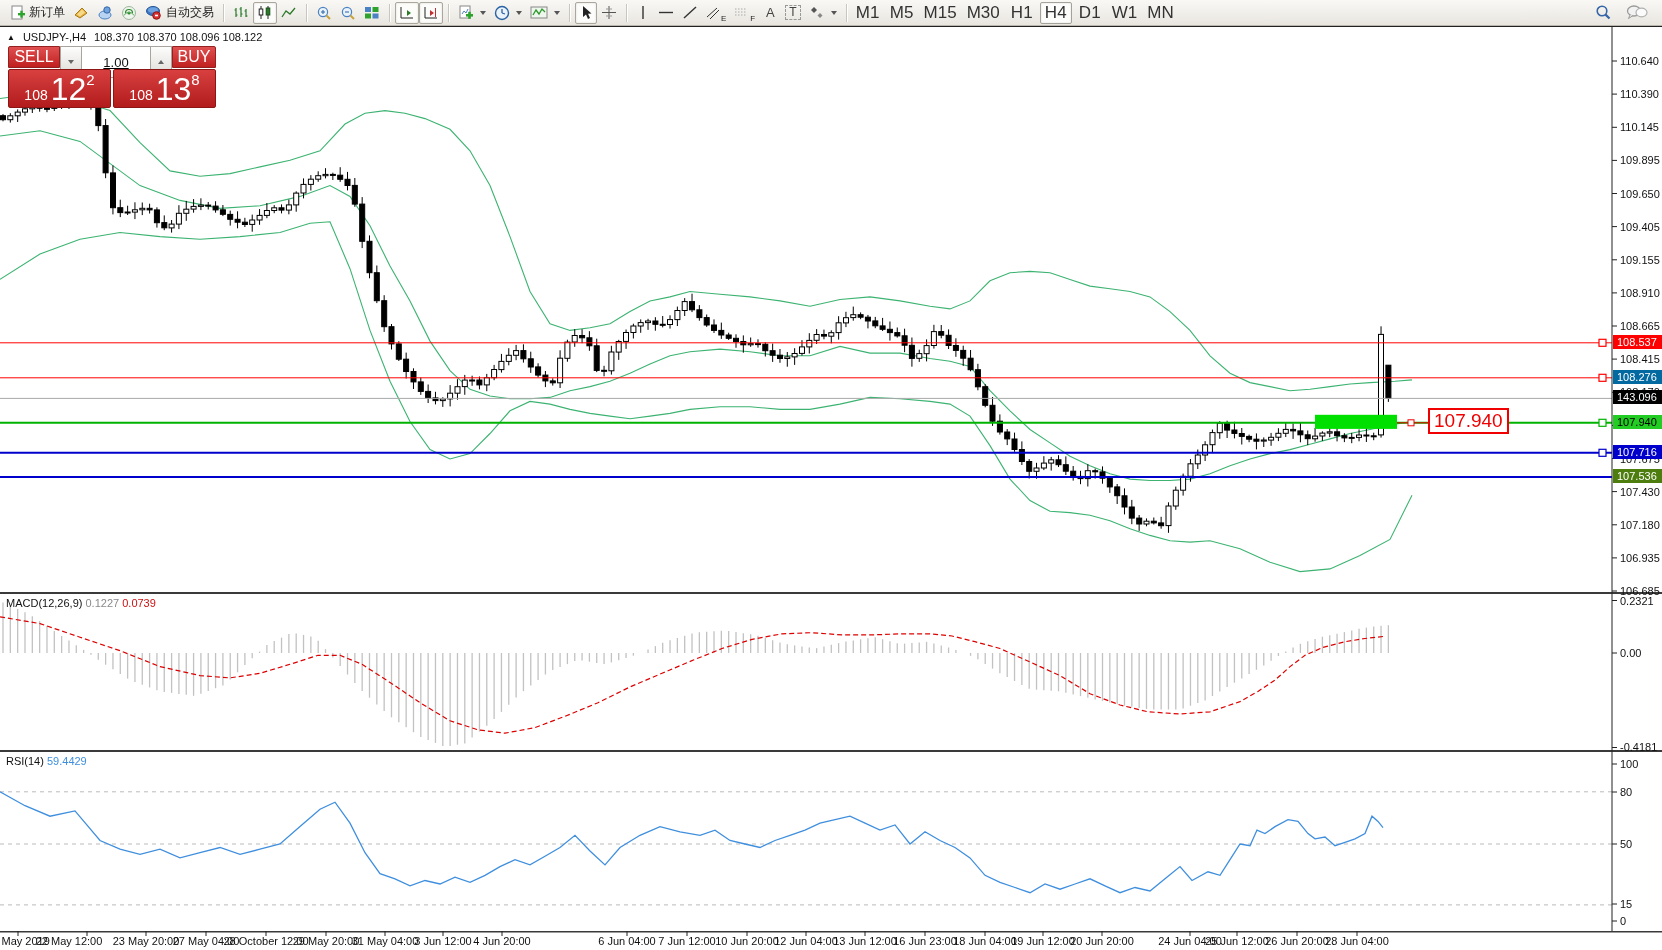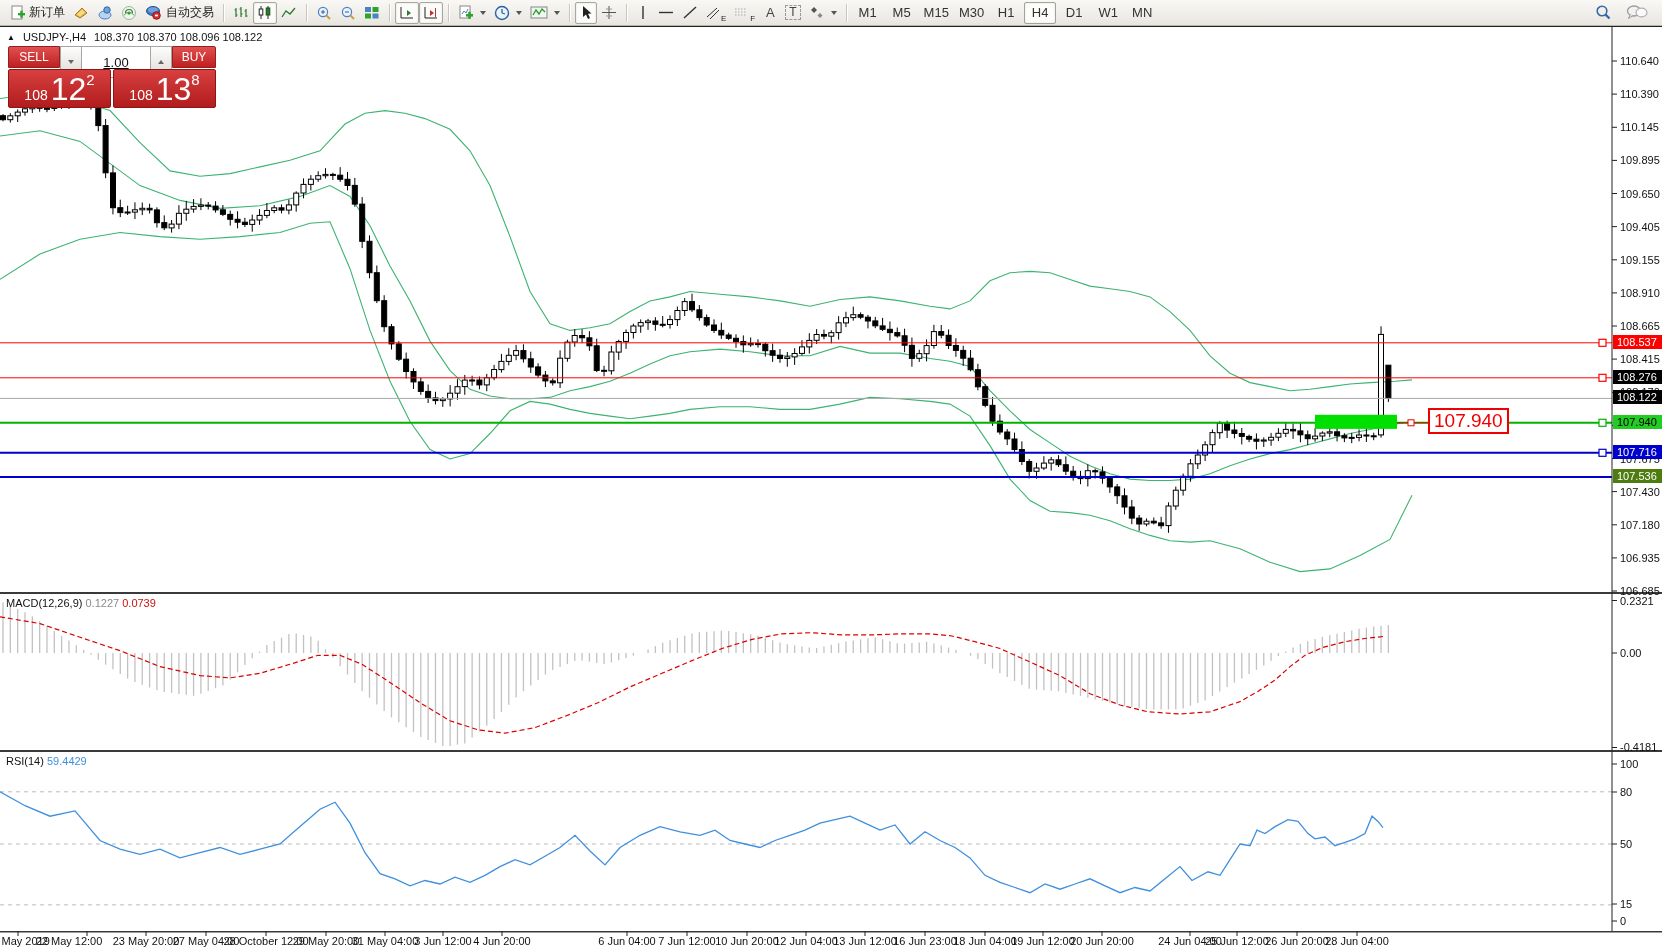--- a/index.html
+++ b/index.html
@@ -8,39 +8,39 @@
   #toolbar{position:absolute;left:0;top:0;width:1662px;height:26px;
            background:linear-gradient(#f9f8f5,#e9e6e0);border-bottom:1px solid #b9b6ae;
            display:flex;align-items:center;padding-left:6px;box-sizing:border-box;font-size:12px;color:#222;}
   .tbtn{height:22px;min-width:22px;display:flex;align-items:center;justify-content:center;
         gap:4px;padding:0 3px;border:1px solid transparent;border-radius:2px;box-sizing:border-box;}
   .tbtn.pressed{background:#fcfcfb;border:1px solid #aaa79e;box-shadow:inset 0 0 2px #d7d4cc;}
   .tsep{width:1px;height:18px;background:#c9c6be;margin:0 5px;box-shadow:1px 0 0 #fff;}
   .caret{width:0;height:0;border-left:3.5px solid transparent;border-right:3.5px solid transparent;
          border-top:4px solid #555;margin-left:2px;}
   .tf{height:20px;min-width:24px;display:flex;align-items:center;justify-content:center;
-      font-size:13px;color:#333;border:1px solid transparent;border-radius:2px;padding:0 3px;}
+      font-size:17px;color:#333;border:1px solid transparent;border-radius:2px;padding:0 3px;}
   .tf.active{background:#fdfdfc;border:1px solid #a5a29a;box-shadow:inset 0 0 2px #ddd;}
   #tb-right{margin-left:auto;display:flex;align-items:center;gap:14px;margin-right:14px;}
   
   #chart-window{position:absolute;left:0;top:26px;width:1662px;height:924px;background:#fff;
                 border-top:1px solid #222;}
   #plot-svg{position:absolute;left:0;top:0;z-index:1;}
   .pane-label{position:absolute;z-index:3;font-size:11px;color:#111;white-space:nowrap;}
   #chart-title{position:absolute;left:7px;top:4px;z-index:4;font-size:11px;color:#111;display:flex;gap:8px;align-items:center;}
   #collapse-arrow{font-size:8px;line-height:11px;}
   .axis-tick-label{position:absolute;left:1620px;width:44px;z-index:2;font-size:11px;color:#111;white-space:nowrap;}
   .axis-price-label{position:absolute;left:1613px;z-index:3;font-size:11px;padding:1px 3px 1px 4px;
                     min-width:42px;white-space:nowrap;}
   .time-label{position:absolute;z-index:3;top:908px;font-size:11px;color:#111;white-space:nowrap;transform:translateX(-50%);}
   
   #trade-panel{position:absolute;left:8px;top:19px;width:208px;z-index:5;}
   #tp-row1{display:flex;height:22px;}
   .tp-btn{background:linear-gradient(#e05050,#c02020);border:1px solid #952020;color:#fff;
-          font-size:12px;display:flex;align-items:center;justify-content:center;box-sizing:border-box;text-align:center;}
+          font-size:16px;display:flex;align-items:center;justify-content:center;box-sizing:border-box;text-align:center;}
   #tp-sell-btn{width:52px;border-radius:2px 0 0 0;}
   #tp-buy-btn{width:46px;flex:1;border-radius:0 2px 0 0;}
   #tp-spin{display:flex;height:32px;box-sizing:border-box;text-decoration:underline;}
   .spin-btn{width:22px;background:linear-gradient(#fdfdfd,#dcdad5);border:1px solid #a8a5a0;
             display:flex;align-items:center;justify-content:center;box-sizing:border-box;}
   .spin-up{width:0;height:0;border-left:3.5px solid transparent;border-right:3.5px solid transparent;border-bottom:4px solid #666;}
   .spin-dn{width:0;height:0;border-left:3.5px solid transparent;border-right:3.5px solid transparent;border-top:4px solid #666;}
   #tp-volume{width:64px;border:1px solid #a8a5a0;border-left:none;border-right:none;text-align:center;
              font-size:13px;font-family:"Liberation Sans",sans-serif;color:#111;outline:none;}
   #tp-row2{display:flex;gap:2px;margin-top:1px;height:39px;}
@@ -981,22 +981,22 @@
       <div class="axis-tick-label" style="top: 558px;">106.685</div>
       <div class="axis-tick-label" style="top: 567.545px;">0.2321</div>
       <div class="axis-tick-label" style="top: 620px;">0.00</div>
       <div class="axis-tick-label" style="top: 714.491px;">-0.4181</div>
       <div class="axis-tick-label" style="top: 731px;">100</div>
       <div class="axis-tick-label" style="top: 759px;">80</div>
       <div class="axis-tick-label" style="top: 811px;">50</div>
       <div class="axis-tick-label" style="top: 871px;">15</div>
       <div class="axis-tick-label" style="top: 888px;">0</div>
       <div class="axis-price-label" style="top: 307.823px; background: rgb(255, 0, 0); color: rgb(255, 255, 255);">108.537</div>
-      <div class="axis-price-label" style="top: 342.8px; background: #000000; color: rgb(255, 255, 255);">108.276</div>
-      <div class="axis-price-label" style="top: 363.437px; background: rgb(0, 0, 0); color: rgb(255, 255, 255);">108.122</div>
+      <div class="axis-price-label" style="top: 342.8px; background: #0369a1; color: rgb(255, 255, 255);">108.276</div>
+      <div class="axis-price-label" style="top: 363.437px; background: rgb(0, 0, 0); color: rgb(255, 255, 255);">143.096</div>
       <div class="axis-price-label" style="top: 387.827px; background: rgb(34, 204, 34); color: rgb(0, 0, 0);">107.940</div>
       <div class="axis-price-label" style="top: 417.845px; background: rgb(0, 0, 204); color: rgb(255, 255, 255);">107.716</div>
       <div class="axis-price-label" style="top: 441.967px; background: #4d7c0f; color: rgb(255, 255, 255);">107.536</div>
     </div>
   <div id="time-labels">
       <div class="time-label" style="left: 18px;">21 May 2019</div>
       <div class="time-label" style="left: 69px;">22 May 12:00</div>
       <div class="time-label" style="left: 146px;">23 May 20:00</div>
       <div class="time-label" style="left: 206px;">27 May 04:00</div>
       <div class="time-label" style="left: 266px;">28 October 12:00</div>

